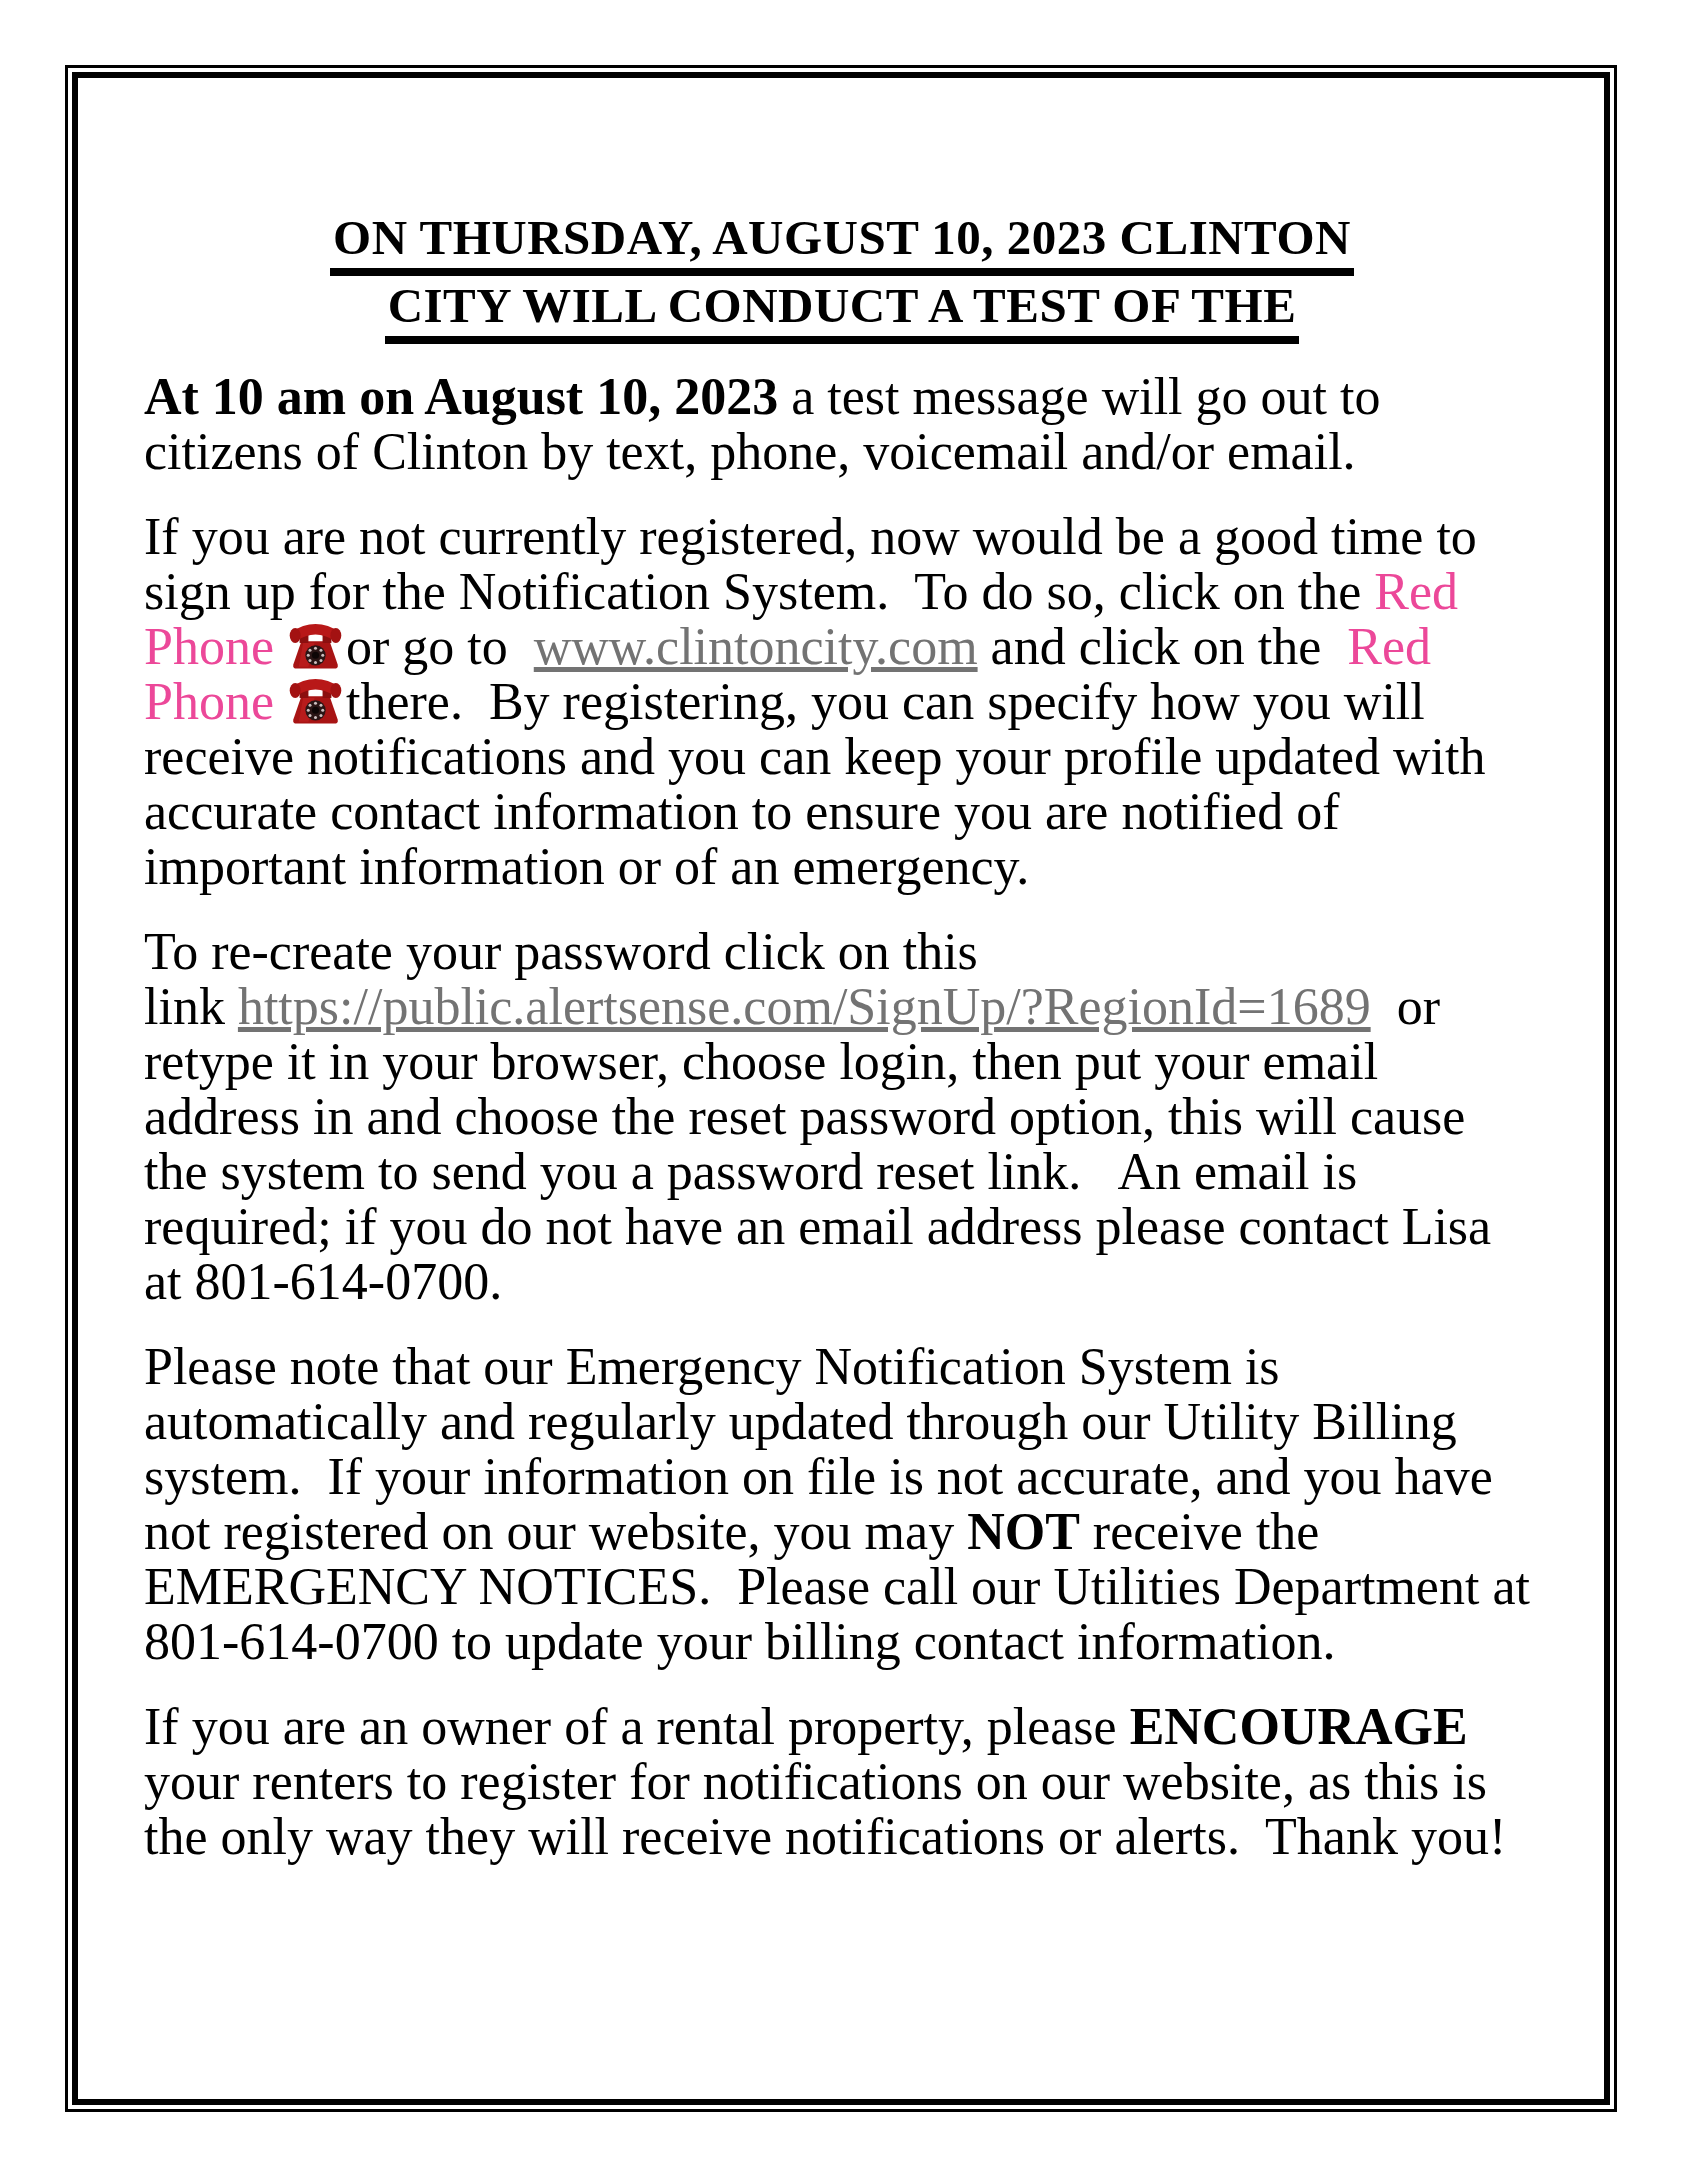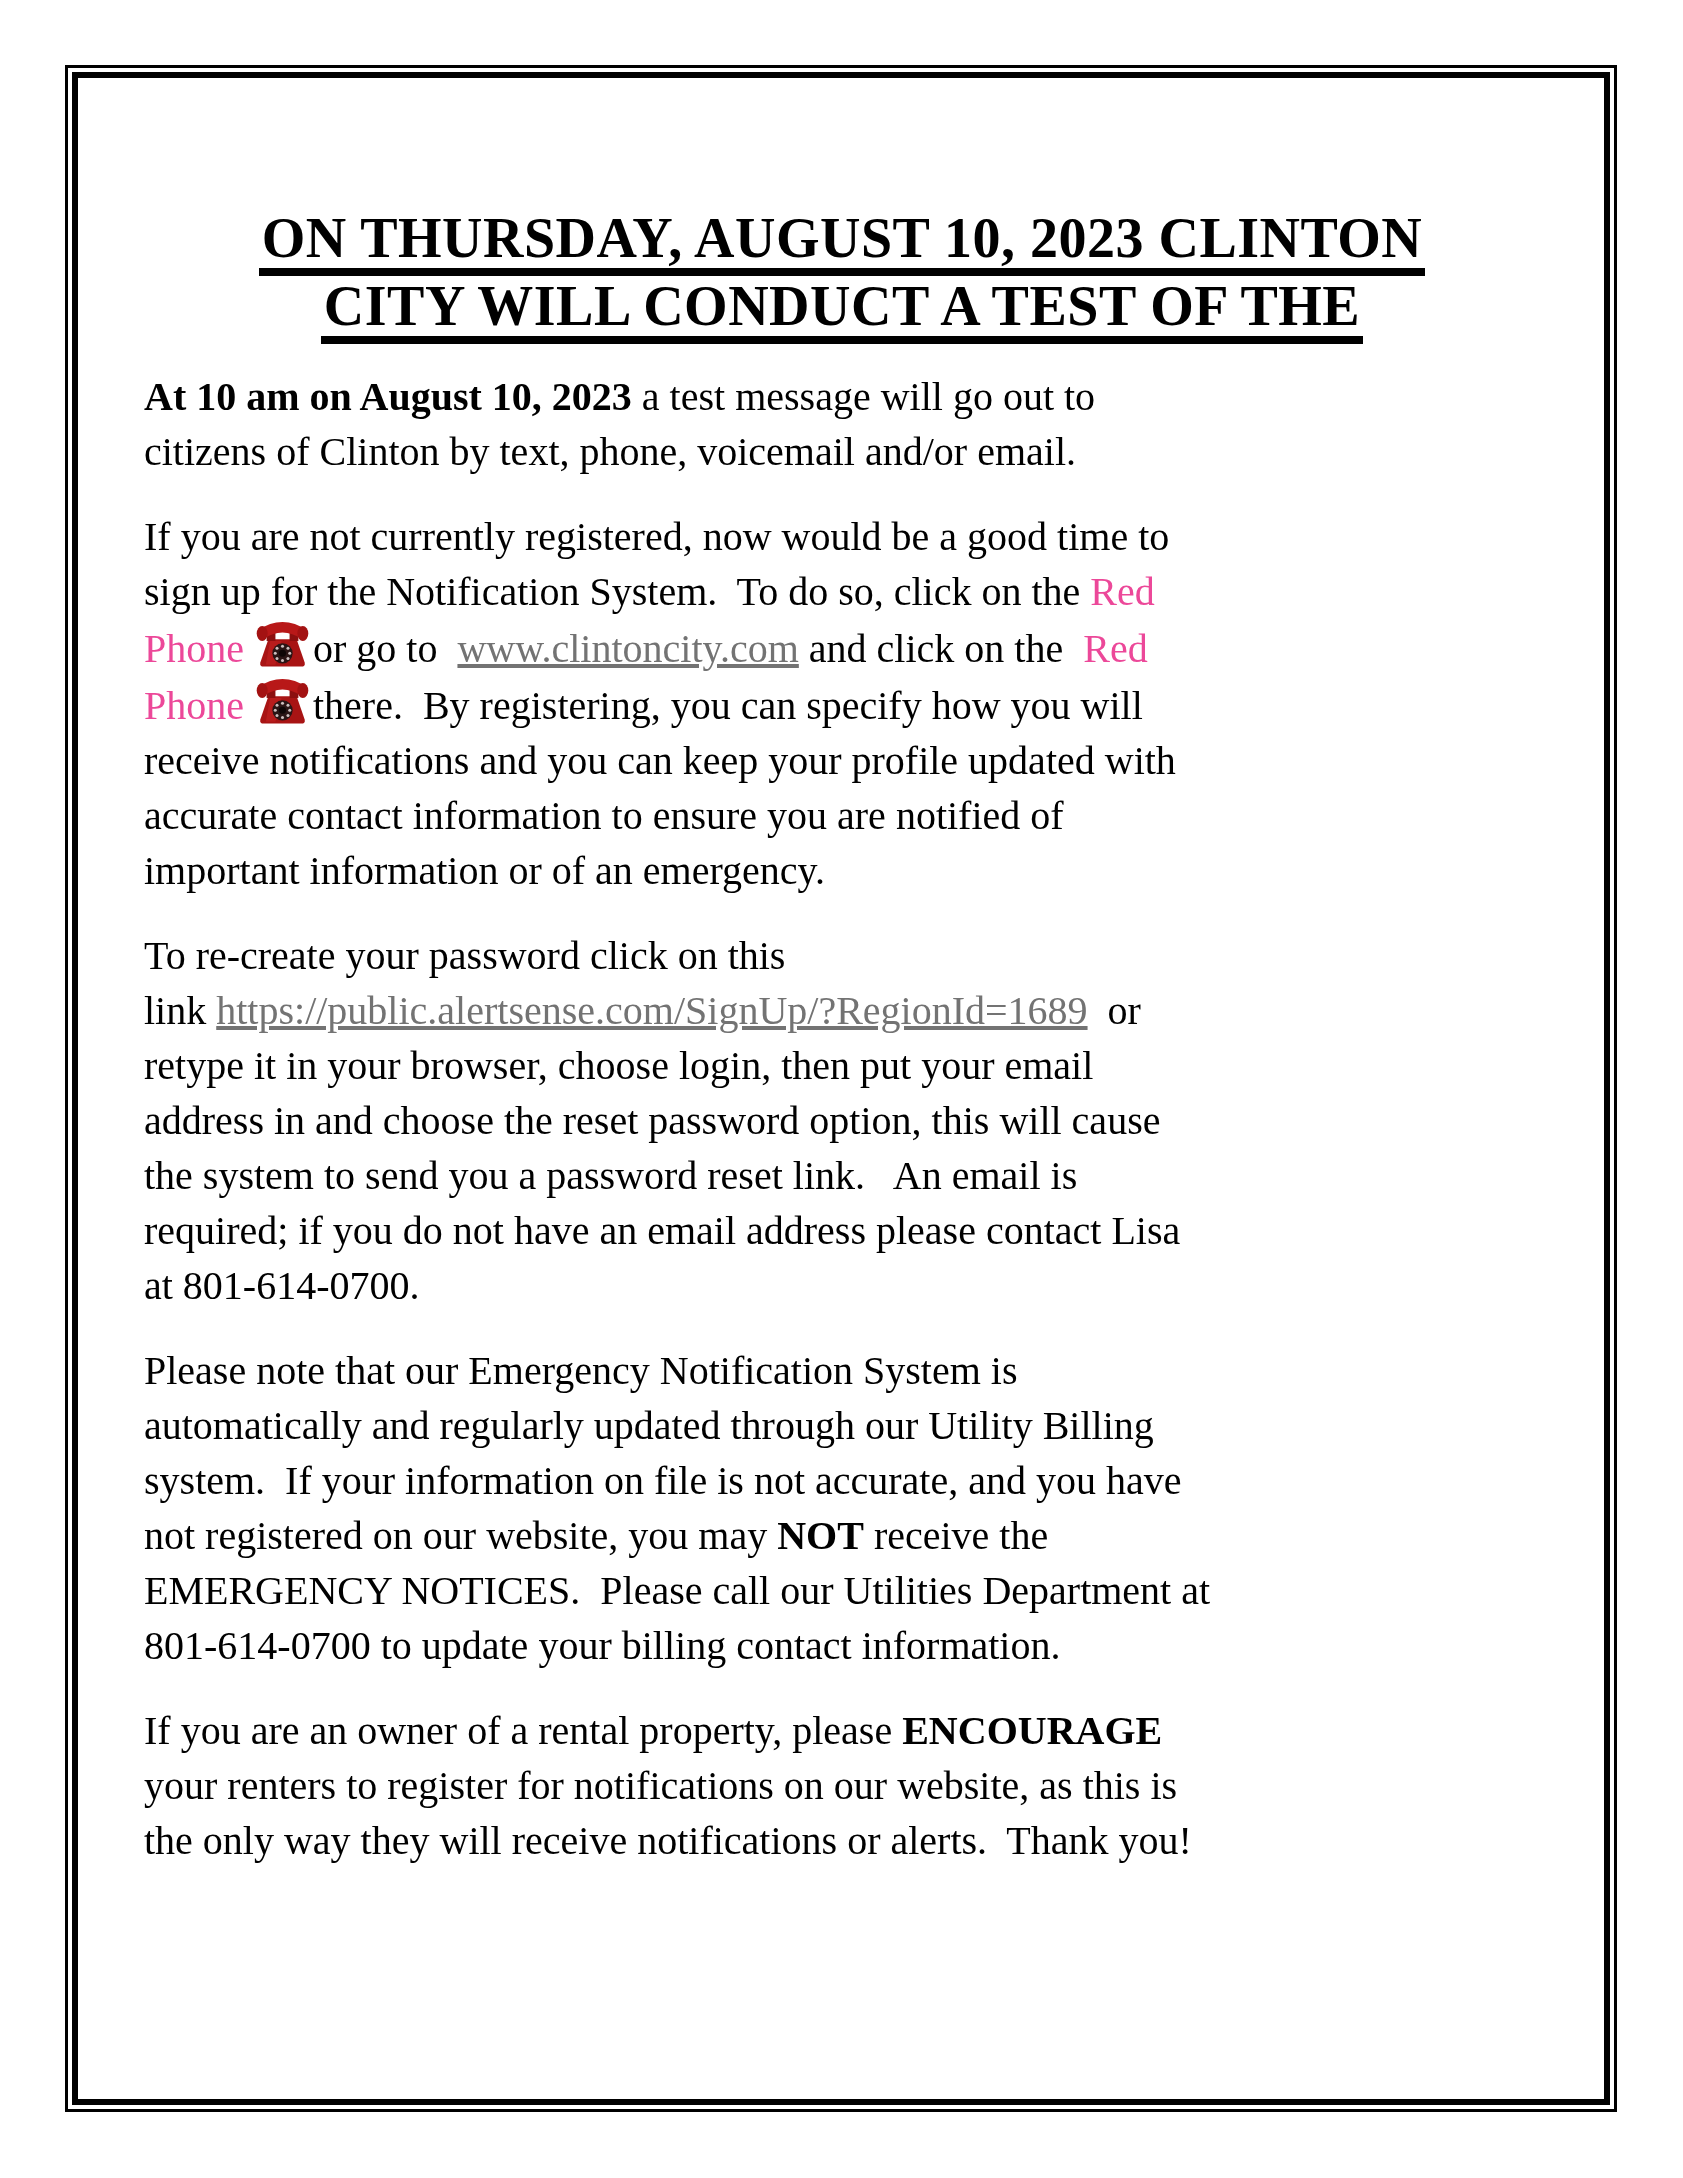--- a/index.html
+++ b/index.html
@@ -14,25 +14,25 @@
   .frame-inner{
     position:absolute;left:4px;top:4px;right:4px;bottom:4px;
     border:6px solid #000;
   }
   .content{
     position:absolute;left:144px;top:210px;width:1396px;
   }
   .title{margin:0 0 25px 0;}
   .tline{text-align:center;margin:0 0 2px 0;}
   .tline > span{
-    display:inline-block;font-weight:bold;font-size:56px;line-height:56px;
+    display:inline-block;font-weight:bold;font-size:49px;line-height:56px;
     border-bottom:8px solid #000;padding:0 3px 2px 3px;letter-spacing:0.5px;font-family:Liberation Serif, serif;
   }
   .para{margin:0 0 30px 0;}
-  .ln{font-size:40px;line-height:55px;white-space:pre;}
+  .ln{font-size:52px;line-height:55px;white-space:pre;}
   .b{font-weight:bold;}
   .r{color:#ec4899;}
   a.lk{color:#737373;text-decoration:underline;cursor:pointer;}
   .phone-svg{
     display:inline-block;width:53px;height:51px;vertical-align:-8px;
     margin:0 4px 0 2px;
   }
 </style>
 </head>
 <body>

